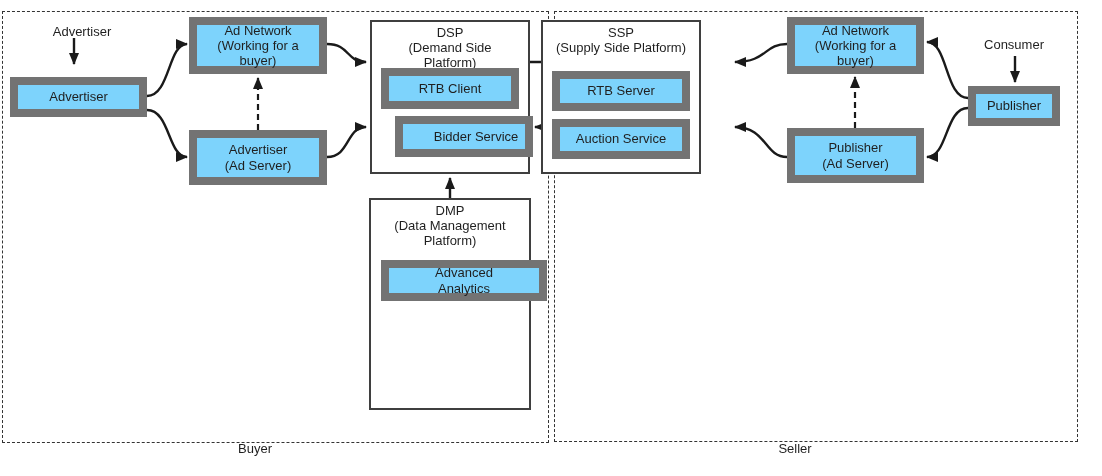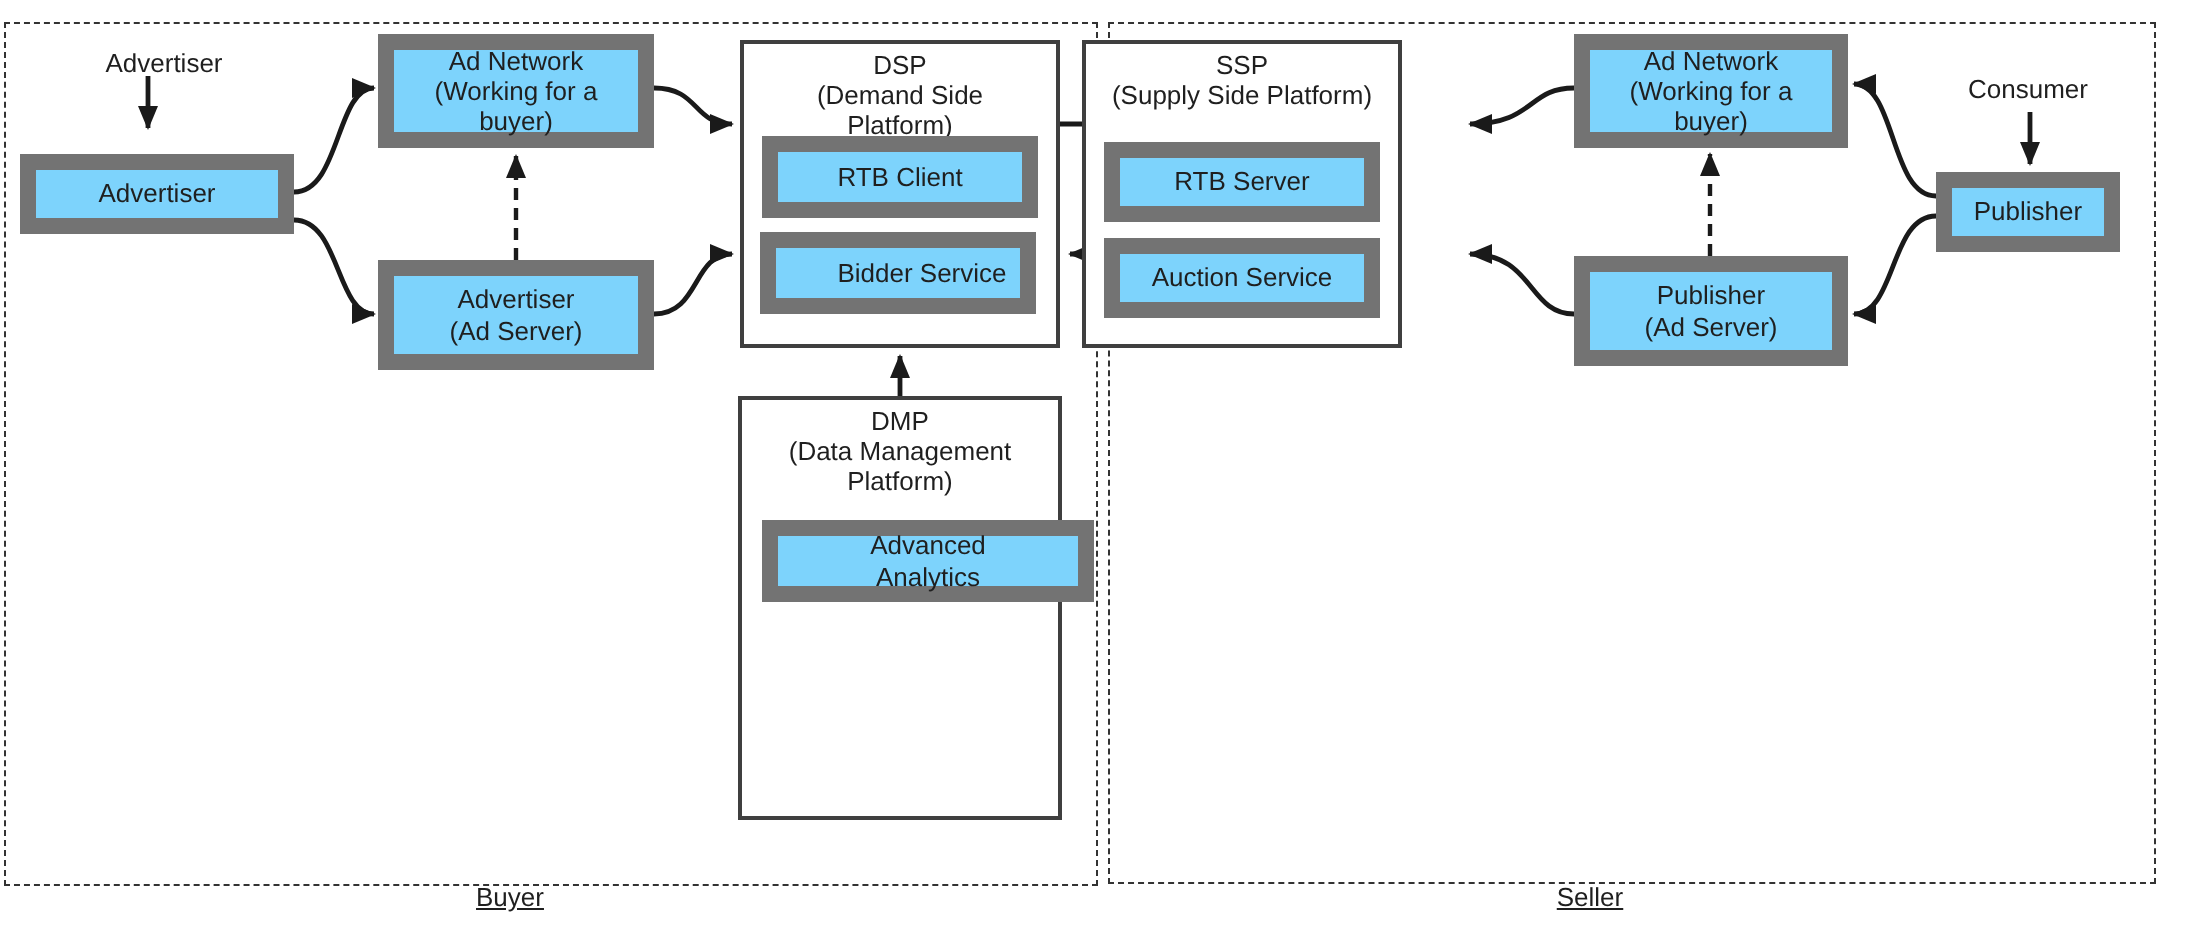--- a/index.html
+++ b/index.html
@@ -15,21 +15,20 @@
   }
   .region{
     position:absolute;
     border:1px dashed #333333;
     background:transparent;
   }
   .region-label{
     position:absolute;
     text-align:center;
     white-space:pre-line;
-    text-decoration:underline;
   }
   .node{
     position:absolute;
     border:8px solid #737373;
     background:#7dd3fc;
     display:flex;
     align-items:center;
     justify-content:center;
     text-align:center;
     white-space:pre-line;
@@ -99,21 +98,21 @@
 (Working for a
 buyer)</div>
   <div class="node" style="left:189px;top:130px;width:138px;height:55px;">Advertiser
 (Ad Server)</div>
 
   <div class="group" style="left:370px;top:20px;width:160px;height:154px;">
     <div class="group-title">DSP
 (Demand Side
 Platform)</div>
     <div class="node" style="left:9px;top:46px;width:138px;height:41px;text-align:center;">RTB Client</div>
-    <div class="node" style="left:8px;top:94px;width:138px;height:41px;padding-left:24px;">Bidder Service</div>
+    <div class="node" style="left:23px;top:94px;width:138px;height:41px;padding-left:24px;">Bidder Service</div>
   </div>
 
   <div class="group" style="left:369px;top:198px;width:162px;height:212px;">
     <div class="group-title">DMP
 (Data Management
 Platform)</div>
     <div class="node" style="left:10px;top:60px;width:166px;height:41px;">Advanced
 Analytics</div>
   </div>
 

